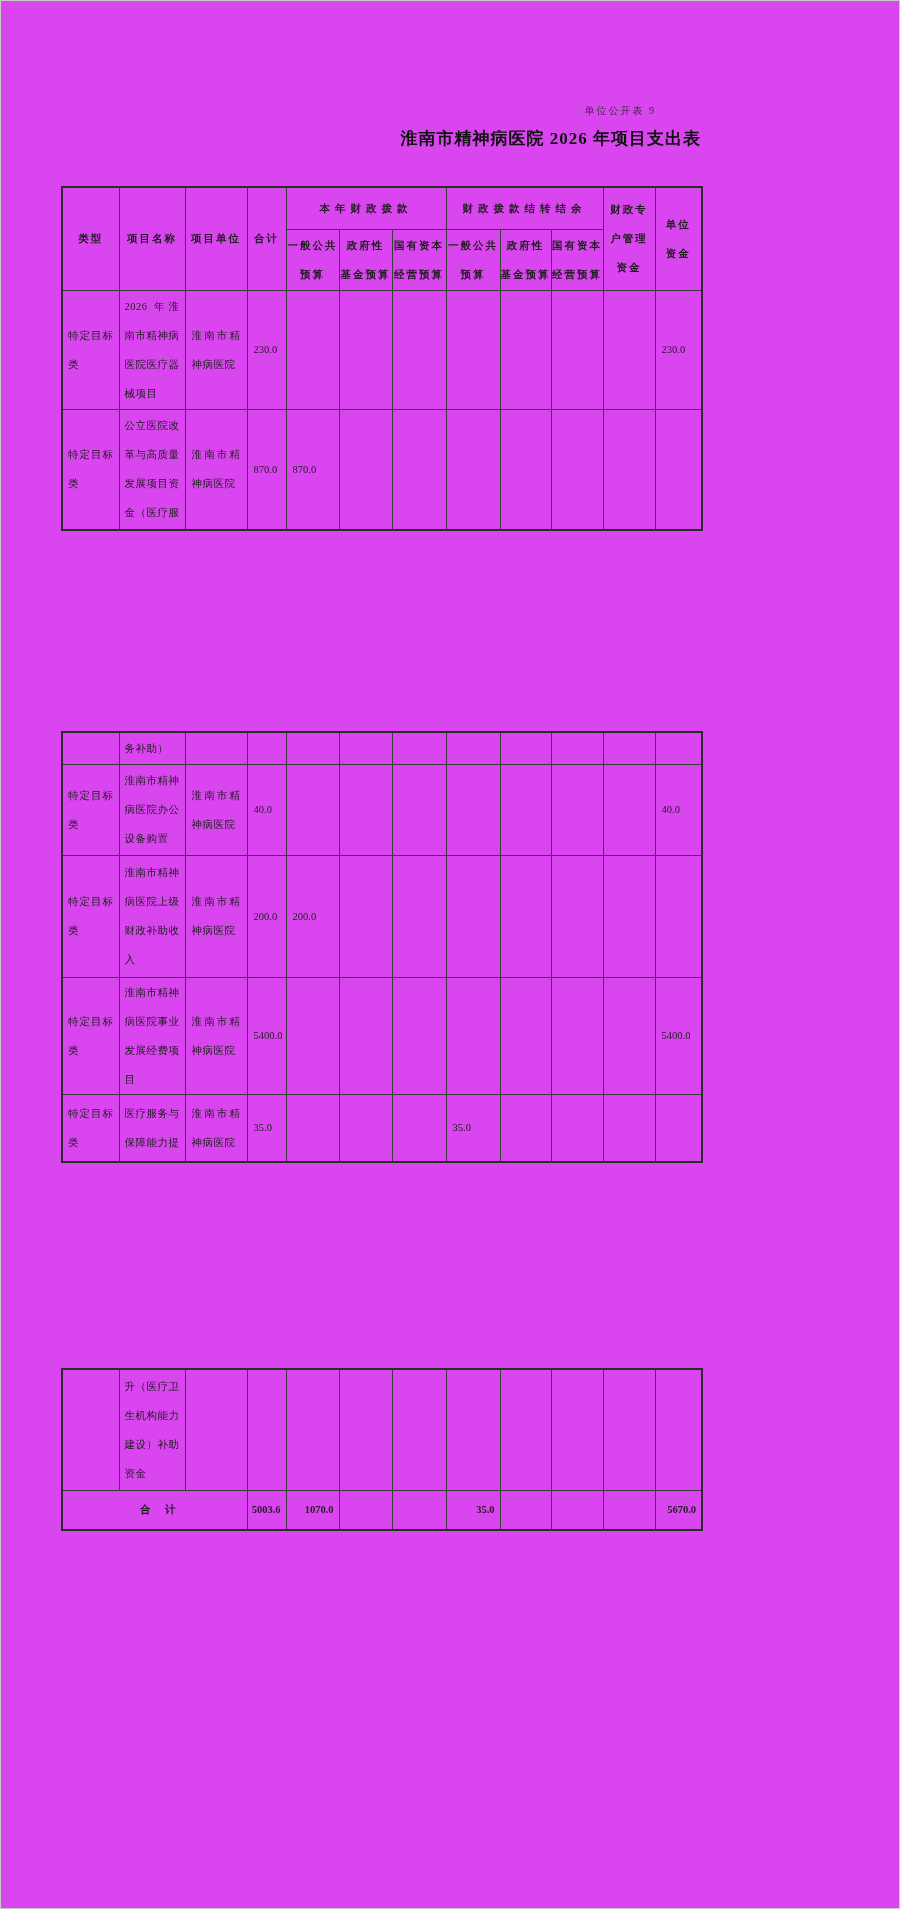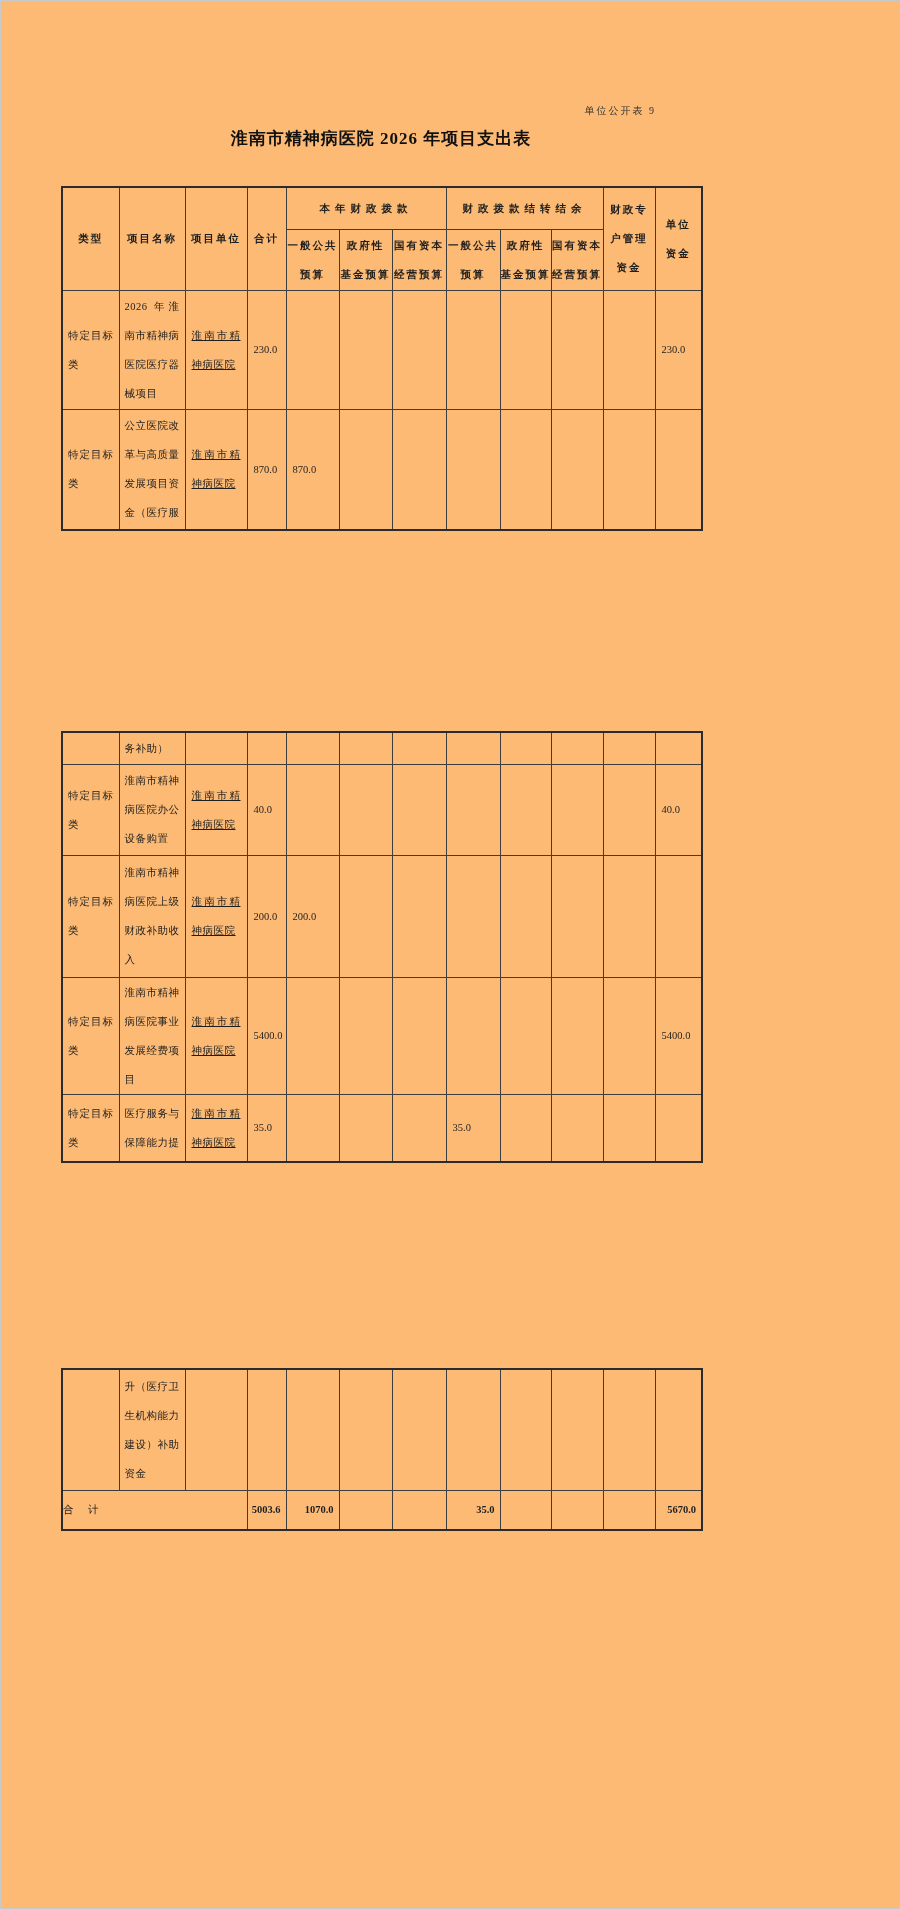--- a/index.html
+++ b/index.html
@@ -1,33 +1,33 @@
 <!DOCTYPE html>
 <html><head>
 <meta charset="utf-8">
 <style>
   html,body { margin:0; padding:0; background:#e9e9e9; }
   .page {
     position:relative;
     width:900px; height:1909px;
     margin:0 auto;
-    background:#fdba74;
+    background:#d946ef;
     border:1px solid #c9c9c9;
     box-sizing:border-box;
     font-family:"Liberation Serif","DejaVu Serif",serif;
     color:#222222;
     overflow:hidden;
   }
   .corner {
     position:absolute; top:103px; left:0; width:655px;
     text-align:right; font-size:10px; letter-spacing:2px; color:#333;
   }
   .title {
     position:absolute; top:126px; left:60px; width:640px; margin:0;
-    text-align:center; font-size:17px; font-weight:bold; letter-spacing:1px;
+    text-align:right; font-size:17px; font-weight:bold; letter-spacing:1px;
     color:#111;
   }
   .unitnote {
     position:absolute; top:165px; left:0; width:652px;
     text-align:right; font-size:10px; letter-spacing:2px; color:#333;
   }
   table.tbl {
     position:absolute; left:60px; width:640px;
     border-collapse:collapse; table-layout:fixed;
     border:2px solid #2b2b2b;
@@ -49,24 +49,24 @@
     letter-spacing:2px;
     white-space:pre-line;
   }
   td.grp { letter-spacing:5px;margin-left:21px; }
   td.txt {
     text-align:justify;
     text-justify:inter-character;
     letter-spacing:0.5px;
     padding:0 5px;
   }
-  td.ucell { padding:0 6px;text-decoration:underline; }
+  td.ucell { padding:0 6px; }
   td.num { text-align:left; padding:0 0 0 6px; letter-spacing:0; }
   td.tnum { text-align:right; padding:0 5px 0 0; font-weight:bold; letter-spacing:0; }
-  td.tlabel { font-weight:normal; letter-spacing:2px; }
+  td.tlabel { text-align:center; font-weight:bold; letter-spacing:2px;padding-left:8px; }
 </style>
 </head>
 <body>
 
 <div class="page">
 
   <div class="corner">单位公开表 9</div>
   <h1 class="title">淮南市精神病医院 2026 年项目支出表</h1>
 
   <table class="tbl" id="t1">

